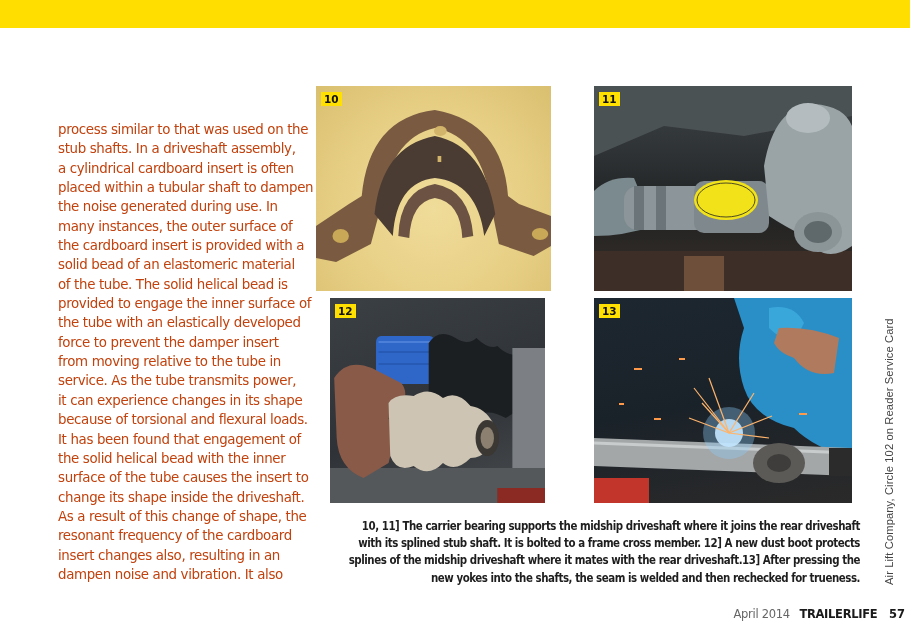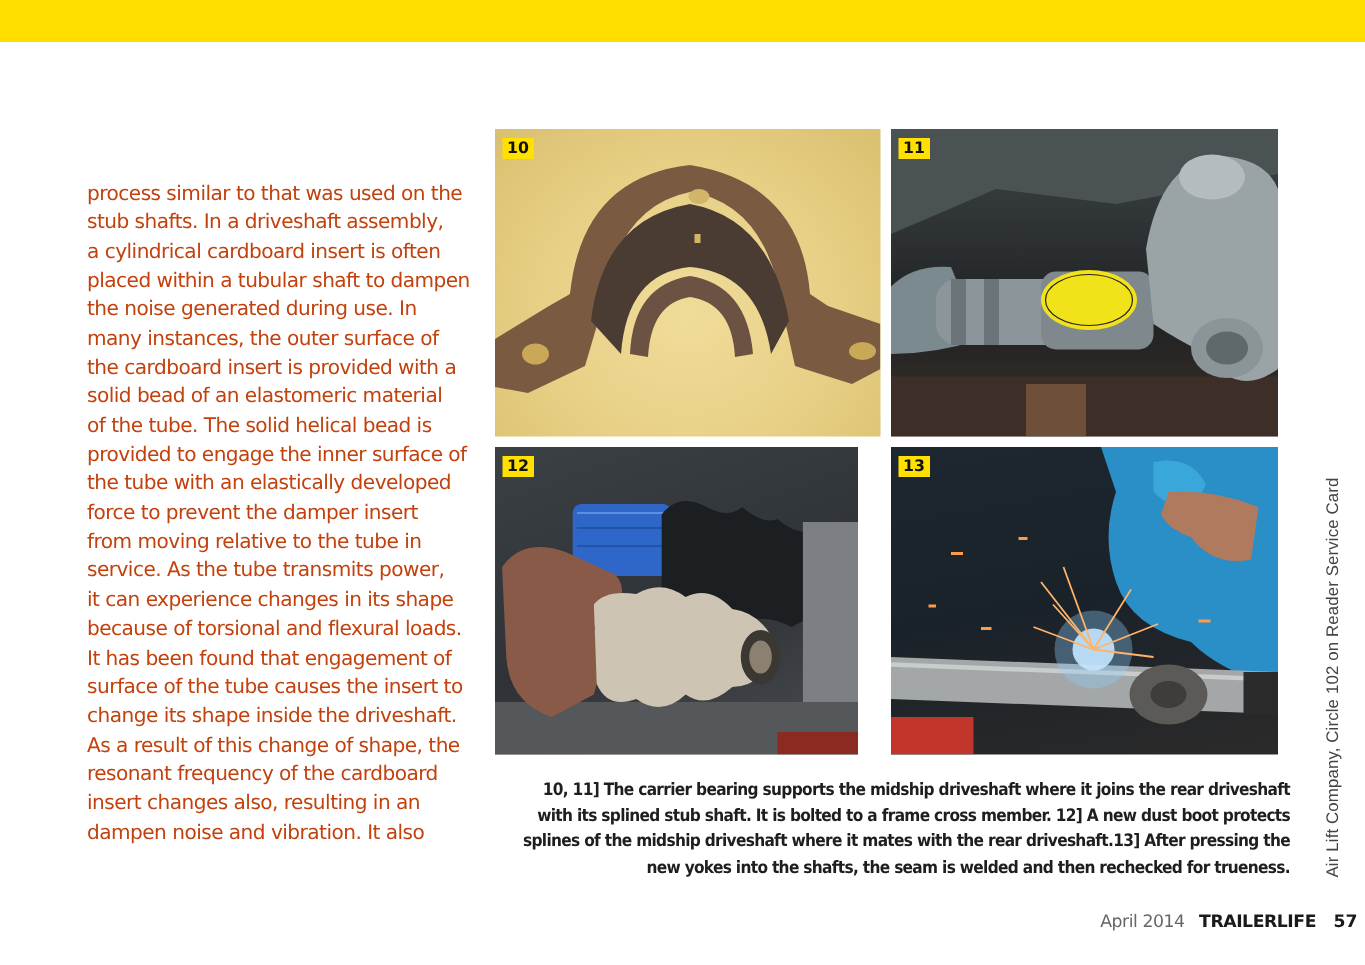--- a/index.html
+++ b/index.html
@@ -2,23 +2,23 @@
 <html><head>
 <meta charset="utf-8">
 <style>
   html, body { margin: 0; padding: 0; }
   body { width: 910px; height: 643px; position: relative; background: #ffffff; overflow: hidden; font-family: "DejaVu Sans", sans-serif; }
   .topbar { position: absolute; left: 0; top: 0; width: 910px; height: 28px; background: #FFDE00; }
   .body-col { position: absolute; left: 58px; top: 83px; width: 262px; font-family: "DejaVu Sans", sans-serif; font-size: 13.4px; line-height: 19.35px; color: #c2410c; letter-spacing: -0.35px; margin-top: 37px; }
   .body-col .ln { display: block; white-space: nowrap; }
   .photo { position: absolute; overflow: hidden; }
   .photo svg { position: absolute; left: 0; top: 0; width: 100%; height: 100%; }
-  .p10 { left: 330px; top: 86px; width: 257px; height: 205px; background: radial-gradient(ellipse at 50% 60%, #f0dc9a 0%, #e7cf85 55%, #d9bf6f 100%); }
+  .p10 { left: 316px; top: 86px; width: 235px; height: 205px; background: radial-gradient(ellipse at 50% 60%, #f0dc9a 0%, #e7cf85 55%, #d9bf6f 100%); }
   .p11 { left: 594px; top: 86px; width: 258px; height: 205px; background: linear-gradient(180deg, #3e4446 0%, #2d3133 35%, #1f2223 60%, #3a2f28 100%); }
-  .p12 { left: 330px; top: 298px; width: 242px; height: 205px; background: linear-gradient(160deg, #3b4045 0%, #2f3337 55%, #4a4d50 100%); text-decoration: underline; }
+  .p12 { left: 330px; top: 298px; width: 215px; height: 205px; background: linear-gradient(160deg, #3b4045 0%, #2f3337 55%, #4a4d50 100%); text-decoration: underline; }
   .p13 { left: 594px; top: 298px; width: 258px; height: 205px; background: linear-gradient(170deg, #1d2730 0%, #1a2229 50%, #2b2a2a 100%); }
   .badge { position: absolute; left: 5px; top: 6px; background: #FFE000; color: #111; font-family: "DejaVu Sans", sans-serif; font-weight: bold; font-size: 10.5px; line-height: 14px; padding: 0 3px; min-width: 12px; text-align: center; z-index: 2; }
   .caption { position: absolute; left: 330px; top: 518px; width: 530px; font-family: "DejaVu Sans Condensed", "DejaVu Sans", sans-serif; font-weight: bold; font-size: 11.4px; line-height: 17.2px; color: #1e1e1e; letter-spacing: -0.45px; text-align: right; }
   .caption .ln { display: block; white-space: nowrap; }
   .credit { position: absolute; left: 883px; top: 585px; transform-origin: 0 0; transform: rotate(-90deg); white-space: nowrap; font-family: "Liberation Sans", sans-serif; font-size: 11.2px; color: #444; letter-spacing: 0.1px; }
   .folio { position: absolute; right: 5px; top: 607px; white-space: nowrap; font-family: "DejaVu Sans", sans-serif; font-size: 11.5px; color: #555; }
   .folio .date { color: #666; letter-spacing: -0.3px; }
   .folio .mag { font-weight: bold; color: #1a1a1a; margin-left: 6px; letter-spacing: -0.3px; margin-top: 44px; }
   .folio .page { font-weight: bold; color: #1a1a1a; margin-left: 8px; }
 </style>
@@ -38,20 +38,21 @@
   <span class="ln">solid bead of an elastomeric material</span>
   <span class="ln">of the tube. The solid helical bead is</span>
   <span class="ln">provided to engage the inner surface of</span>
   <span class="ln">the tube with an elastically developed</span>
   <span class="ln">force to prevent the damper insert</span>
   <span class="ln">from moving relative to the tube in</span>
   <span class="ln">service. As the tube transmits power,</span>
   <span class="ln">it can experience changes in its shape</span>
   <span class="ln">because of torsional and flexural loads.</span>
   <span class="ln">It has been found that engagement of</span>
+  <span class="ln">the solid helical bead with the inner</span>
   <span class="ln">surface of the tube causes the insert to</span>
   <span class="ln">change its shape inside the driveshaft.</span>
   <span class="ln">As a result of this change of shape, the</span>
   <span class="ln">resonant frequency of the cardboard</span>
   <span class="ln">insert changes also, resulting in an</span>
   <span class="ln">dampen noise and vibration. It also</span>
 </div>
 
 <div class="photo p10">
   <svg viewBox="0 0 257 205" preserveAspectRatio="none">

